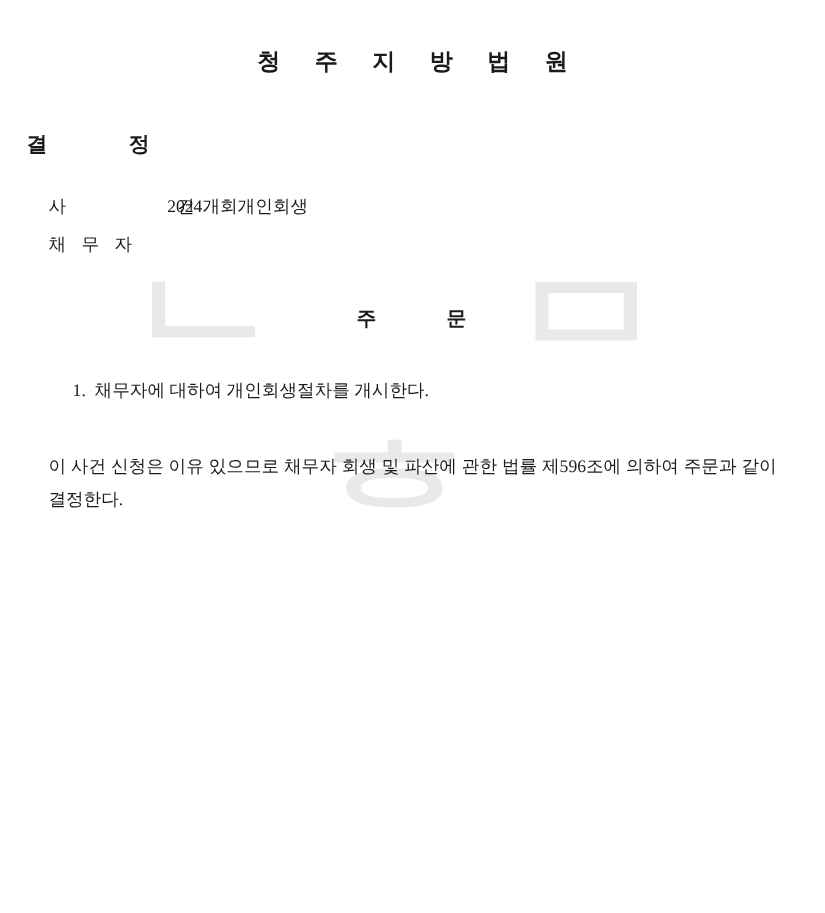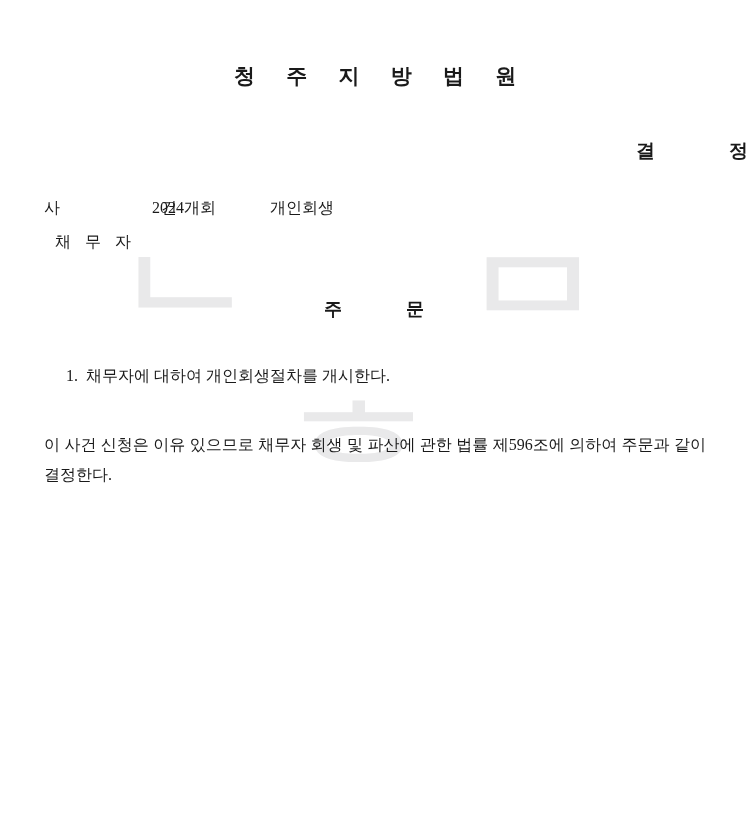--- a/index.html
+++ b/index.html
@@ -44,30 +44,31 @@
   .content {
     position: relative;
     z-index: 1;
   }
 
   .court-title {
     text-align: center;
     font-size: 21px;
     font-weight: bold;
     letter-spacing: 13px;
-    padding-top: 62px;
+    padding-top: 42px;
     text-indent: 13px;
   }
 
   .doc-type {
-    text-align: right;
+    text-align: left;
     font-size: 19px;
     font-weight: bold;
     margin-top: 48px;
     letter-spacing: 2px;
+    padding-left: 24px;
   }
   .doc-type .gap {
     display: inline-block;
     width: 72px;
   }
 
   .field-block {
     margin-top: 34px;
     padding-left: 44px;
     font-size: 16px;
@@ -78,27 +79,25 @@
     margin-bottom: 13px;
     white-space: pre;
   }
   .field-label {
     letter-spacing: 11px;
     width: 92px;
     display: inline-block;
   }
   .field-label.narrow {
     letter-spacing: 5px;
-    text-align: right;
   }
   .field-value {
     margin-left: 16px;
   }
   .field-value2 {
-    margin-left: 54px;
   }
 
   .attorney {
     margin-top: 150px;
     padding-left: 130px;
     font-size: 16px;
   }
 
   .section-head {
     text-align: center;

